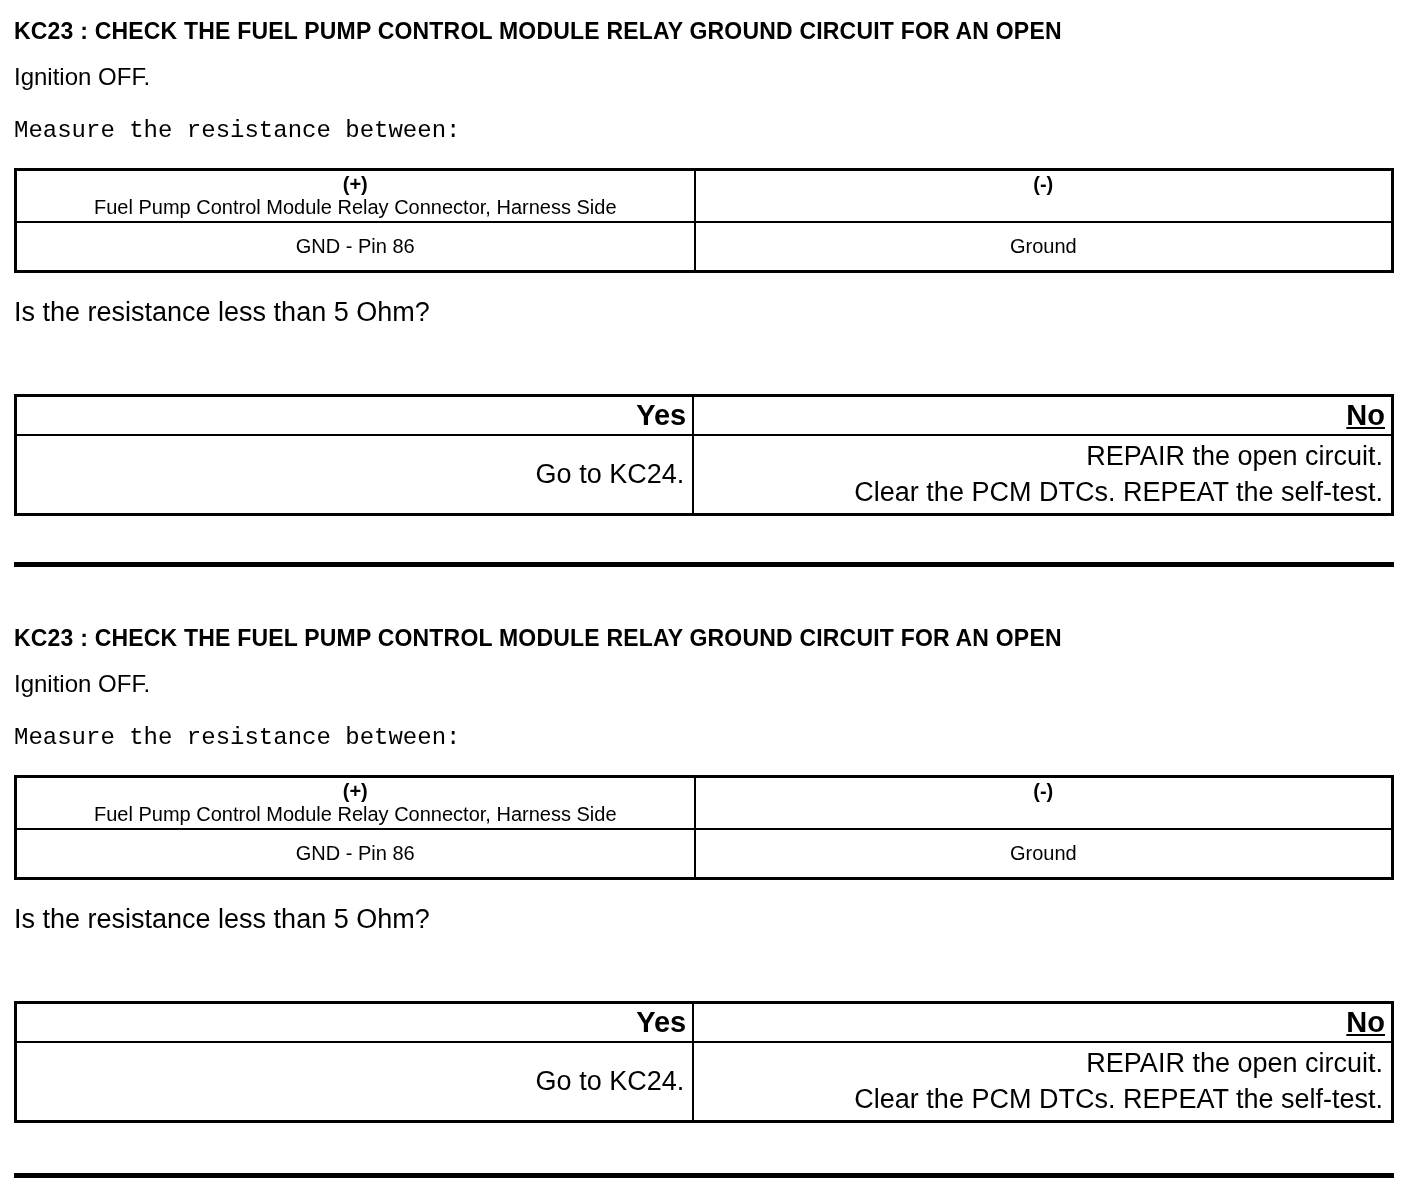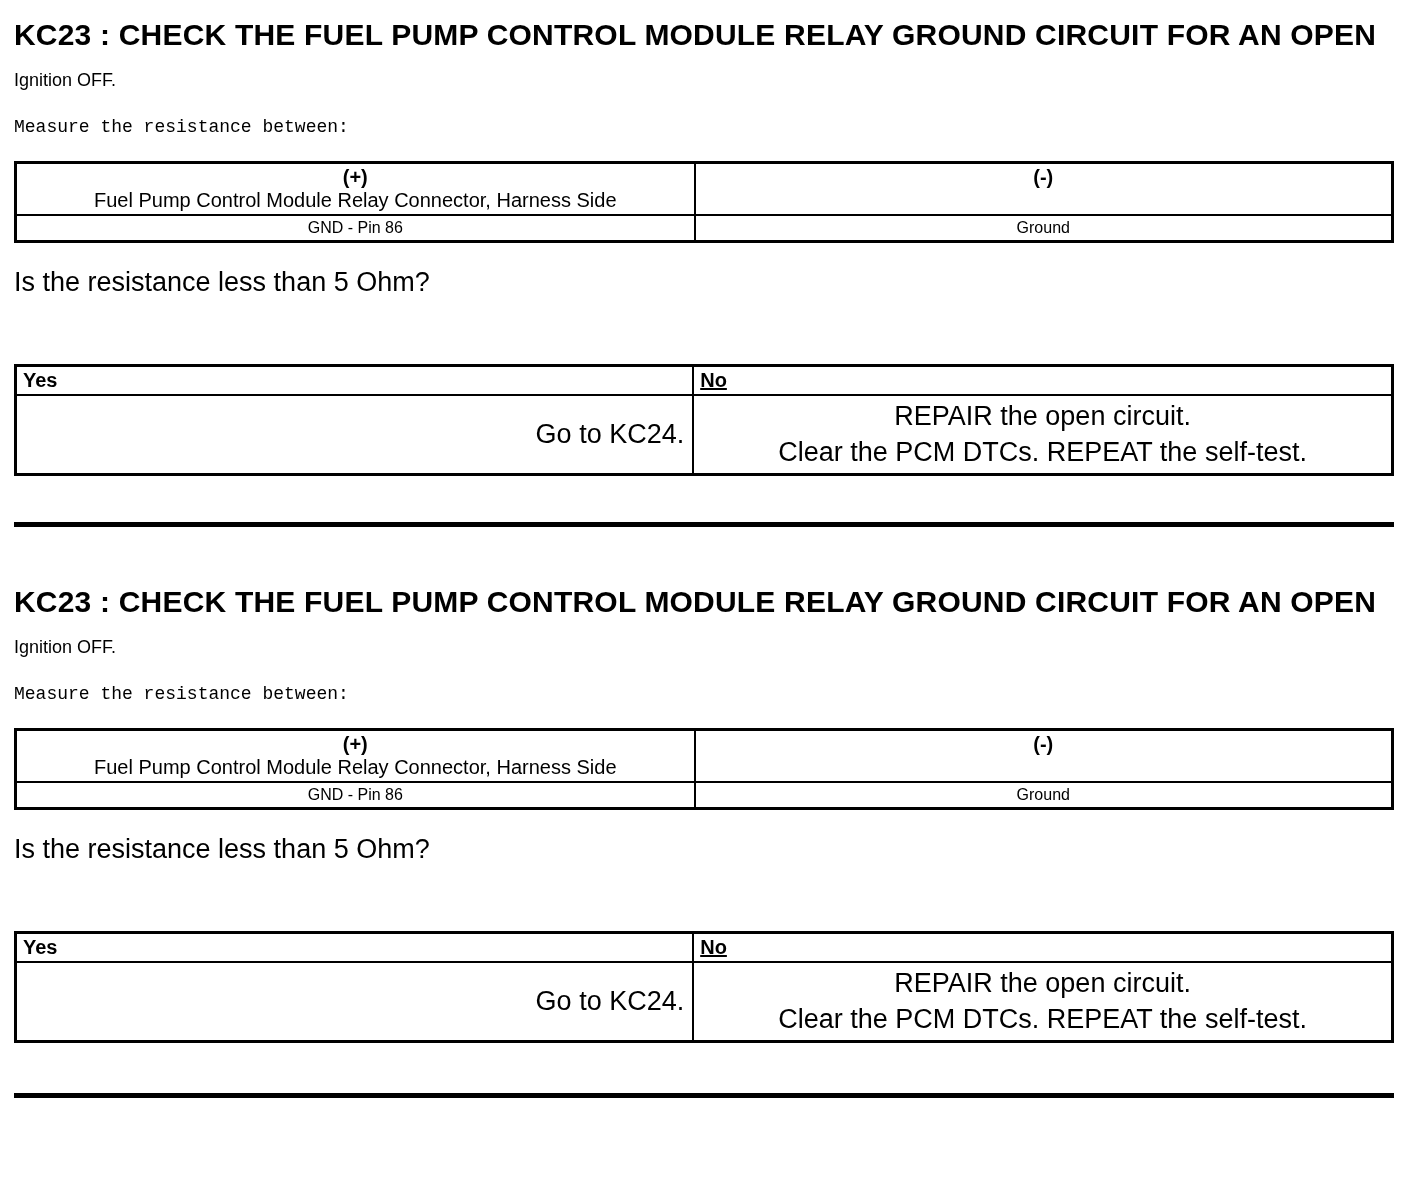--- a/index.html
+++ b/index.html
@@ -8,27 +8,27 @@
     background: #ffffff;
     color: #000000;
     font-family: "Liberation Sans", "DejaVu Sans", sans-serif;
   }
   .page {
     width: 1408px;
     box-sizing: border-box;
     padding: 10px 14px 6px 14px;
   }
   .block-title {
-    font-size: 30px;
+    font-size: 23px;
     font-weight: bold;
     margin: 8px 0 18px 0;
     letter-spacing: 0.2px;
   }
   .line {
-    font-size: 18px;
+    font-size: 24px;
     font-weight: normal;
     margin: 24px 0;
   }
   .ignition-line { margin: 16px 0 26px 0; }
   .measure-line { margin: 26px 0 24px 0; font-family: Liberation Mono, monospace; }
 
   table { border-collapse: collapse; width: 100%; table-layout: fixed; }
 
   
   .meas-table {
@@ -39,50 +39,50 @@
     border: 2px solid #000;
     text-align: center;
     vertical-align: top;
     font-size: 21px;
     padding: 2px 6px;
   }
   .meas-table .col-plus  { width: 49.3%; }
   .meas-table .col-minus { width: 50.7%; }
   .meas-table .pol { font-weight: bold; font-size: 20px; }
   .meas-table .sub { font-size: 20px; }
-  .meas-table .val-row td { font-size: 16px; padding: 3px 6px; }
+  .meas-table .val-row td { font-size: 20px; padding: 12px 6px; }
 
   .question {
     font-size: 27px;
     font-weight: normal;
     margin: 24px 0 0 0;
   }
 
   
   .decision-table {
     border: 3px solid #000;
     margin-top: 66px;
   }
   .decision-table th {
     border: 2px solid #000;
-    font-size: 20px;
+    font-size: 29px;
     font-weight: bold;
-    text-align: left;
+    text-align: right;
     padding: 2px 6px;
   }
   .decision-table td {
     border: 2px solid #000;
     font-size: 27px;
     padding: 2px 8px;
     vertical-align: middle;
   }
   .decision-table .col-yes { width: 49.2%; }
   .decision-table .col-no  { width: 50.8%; text-decoration: underline; }
   .decision-table .yes-cell { text-align: right; }
-  .decision-table .no-cell  { text-align: center; }
+  .decision-table .no-cell  { text-align: right; }
   .decision-table .no-cell div { line-height: 1.35; }
 
   .thick-divider {
     border: none;
     height: 5px;
     background: #000;
     margin: 46px 0 0 0;
   }
   .block-second { margin-top: 58px; }
   .bottom-divider { margin-top: 50px; }

